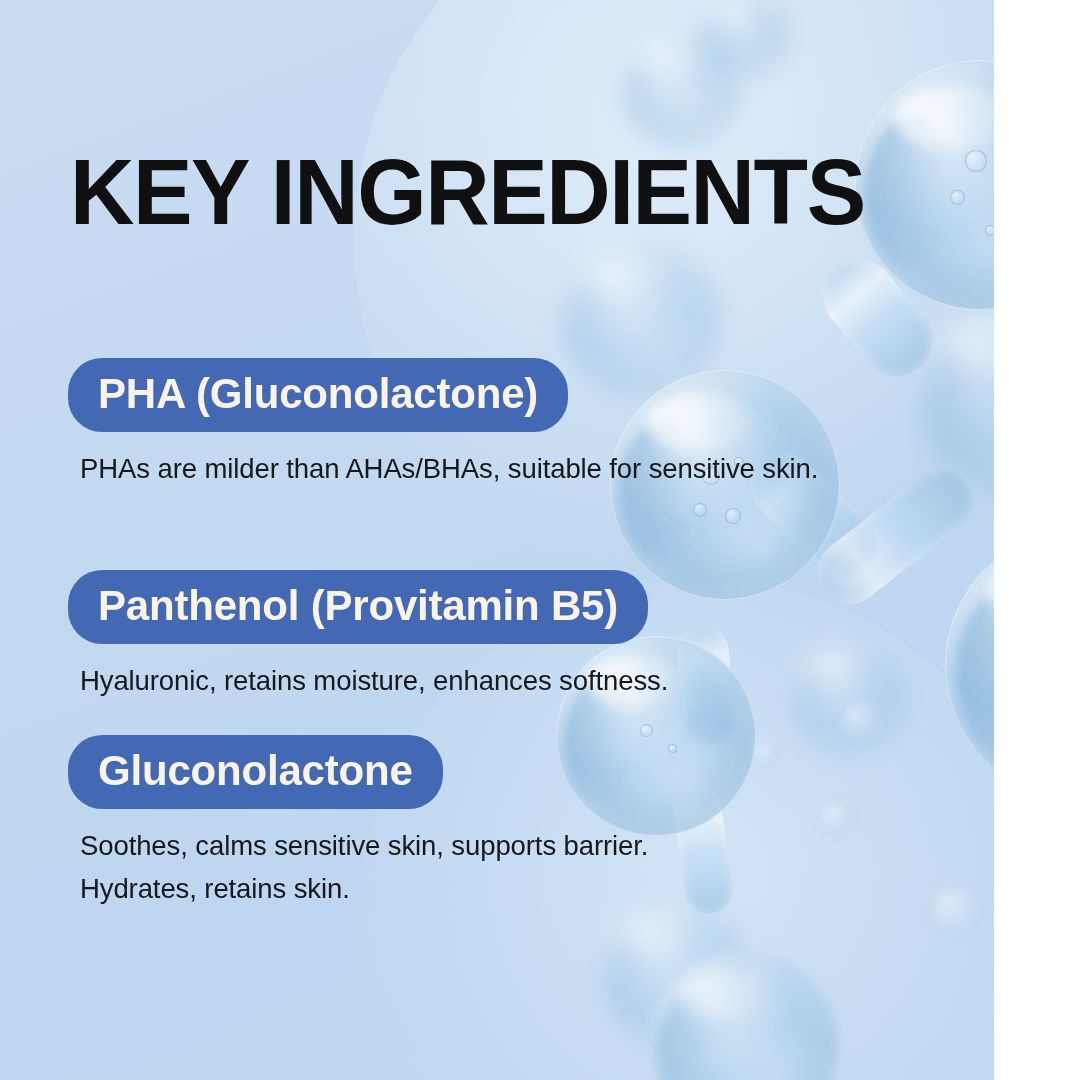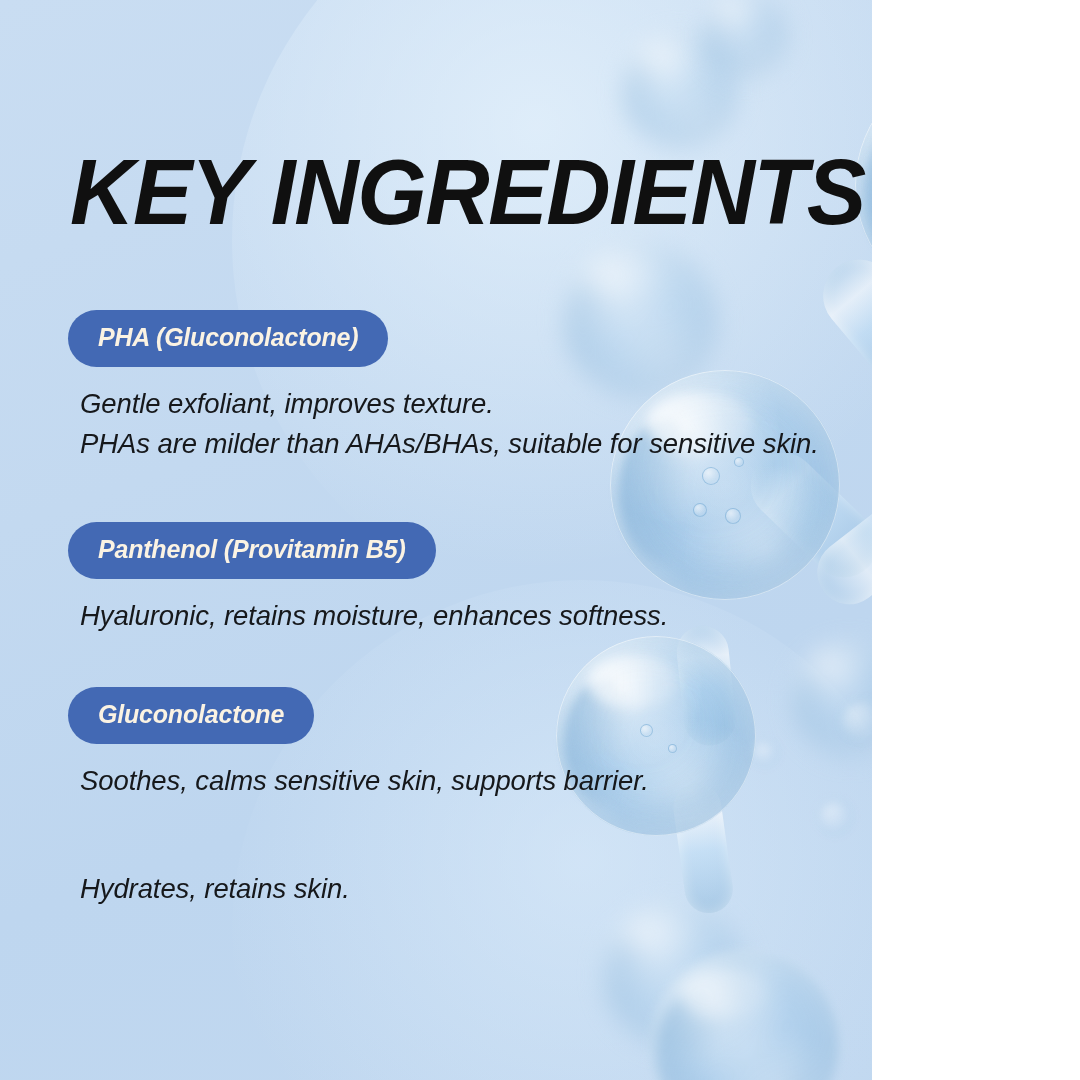--- a/index.html
+++ b/index.html
@@ -3,25 +3,24 @@
 <meta charset="utf-8">
 <style>
   * { margin:0; padding:0; box-sizing:border-box; }
   html, body {
     width:1080px; height:1080px;
     overflow:hidden;
     font-family:"Liberation Sans", sans-serif;
   }
   .canvas {
     position:relative;
-    width:872px; height:1080px;
+    width:994px; height:1080px;
     background:
       linear-gradient(160deg, #c9ddf2 0%, #c3d9f0 38%, #bed6ef 66%, #c1d8f0 100%);
     overflow:hidden;
-    font-style:italic;
   }
 
   
   .bg-art { position:absolute; inset:0; overflow:hidden; pointer-events:none; }
 
   
   .wash-a {
     position:absolute; right:-120px; top:-140px;
     width:760px; height:760px; border-radius:50%;
     background:radial-gradient(circle at 40% 35%, rgba(232,244,253,.72), rgba(232,244,253,0) 66%);
@@ -99,27 +98,28 @@
     transform-origin:left center;
     white-space:nowrap;
   }
 
   .ingredient { position:absolute; left:68px; }
 
   .pill {
     display:inline-block;
     background:#4369b4;
     color:#fbf3e3;
-    font-size:25px;
+    font-size:42px;
     font-weight:700;
     letter-spacing:-0.2px;
     line-height:1;
     padding:15px 30px 17px 30px;
     border-radius:34px;
     white-space:nowrap;
+    margin-top:48px;
   }
 
   .desc {
     margin-top:17px;
     margin-left:12px;
     font-size:27.5px;
     font-weight:400;
     line-height:1.44;
     color:#16181b;
     letter-spacing:-0.1px;
@@ -214,21 +214,20 @@
     <div class="bubble blurred-soft" style="left:1000px; top:960px; width:40px; height:40px;"></div>
   </div>
 
   <div class="content">
 
     <h1 class="page-title">KEY INGREDIENTS</h1>
 
     <div class="ingredient" style="top:310px;">
       <div class="pill">PHA (Gluconolactone)</div>
       <div class="desc">
-        <span>Gentle exfoliant, improves texture.</span>
         <span>PHAs are milder than AHAs/BHAs, suitable for sensitive skin.</span>
       </div>
     </div>
 
     <div class="ingredient" style="top:522px;">
       <div class="pill">Panthenol (Provitamin B5)</div>
       <div class="desc">
         <span>Hyaluronic, retains moisture, enhances softness.</span>
       </div>
     </div>

